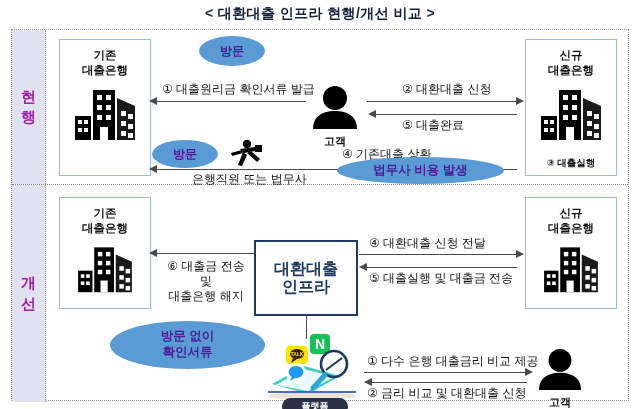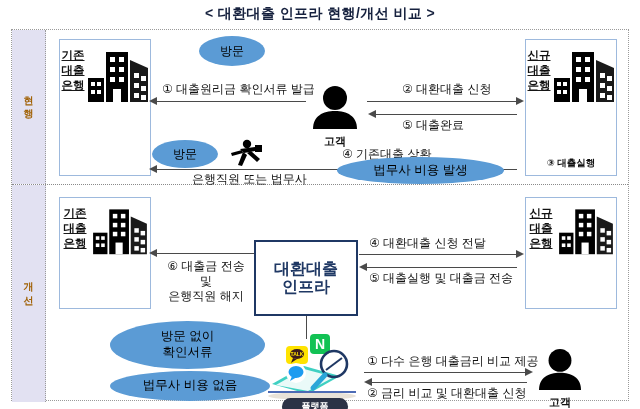--- a/index.html
+++ b/index.html
@@ -52,39 +52,38 @@
     left: 0; top: 0;
     width: 34px; height: 100%;
     background: #e2e1f2;
     border-right: 1px dotted #9a9a9a;
     box-sizing: border-box;
     display: flex;
     align-items: center;
     justify-content: center;
   }
   .side-label span {
-    font-size: 10px;
-    font-weight: bold;
-    color: #a16207;
+    font-size: 15px;
+    font-weight: bold;
+    color: #a21caf;
     line-height: 1.35;
     text-align: center;
     width: 16px;
     word-break: break-all;
   }
 
   
   .bank-box {
     position: absolute;
     border: 1px solid #9db9dd;
     background: #ffffff;
     box-sizing: border-box;
     display: flex;
-    flex-direction: row;
-    align-items: flex-start;
-    text-decoration: underline;
+    flex-direction: column;
+    align-items: center;
   }
   .bank-title {
     margin-top: 8px;
     font-size: 11.5px;
     font-weight: bold;
     line-height: 1.3;
     text-align: center;
     color: #111;
     white-space: pre-line;
   }
@@ -176,22 +175,22 @@
   }
 
   
   .ellipse {
     position: absolute;
     background: #5b9bd5;
     border-radius: 50%;
     display: flex;
     align-items: center;
     justify-content: center;
-    color: #000000;
-    font-weight: normal;
+    color: #4c1d95;
+    font-weight: bold;
     text-align: center;
     line-height: 1.25;
     z-index: 5;
     white-space: pre-line;
   }
 
   
   #platform-illustration {
     position: absolute;
     left: 252px; top: 147px;
@@ -397,21 +396,21 @@
     </div>
 
     <div id="infra-box">
       <div class="infra-text">대환대출
 인프라</div>
     </div>
 
     <div class="arrow-line" style="left:144px; top:68px; width:98px;"></div>
     <div class="arrow-head left" style="left:137px; top:64px;"></div>
     <div class="step-label two-line" style="left:148px; top:74px; width:92px;">⑥ 대출금 전송 및
-은행직원 해지</div>
+대출은행 해지</div>
 
     <div class="step-label" style="left:357px; top:51px;">④ 대환대출 신청 전달</div>
     <div class="arrow-line" style="left:347px; top:69px; width:158px;"></div>
     <div class="arrow-head right" style="left:504px; top:65px;"></div>
 
     <div class="step-label" style="left:357px; top:86px;">⑤ 대출실행 및 대출금 전송</div>
     <div class="arrow-line" style="left:354px; top:82px; width:151px;"></div>
     <div class="arrow-head left" style="left:347px; top:78px;"></div>
 
     <div class="arrow-vline" style="left:294px; top:122px; height:32px;"></div>
@@ -455,16 +454,15 @@
 
         <circle cx="70" cy="32" r="13" fill="none" stroke="#1f3864" stroke-width="2.6"></circle>
         <line x1="62" y1="38" x2="78" y2="26" stroke="#1f3864" stroke-width="2"></line>
         <line x1="61" y1="43" x2="49" y2="56" stroke="#2aa6d8" stroke-width="5" stroke-linecap="round"></line>
       </svg>
       <div id="platform-caption">플랫폼</div>
     </div>
 
     <div class="ellipse" style="left:98px; top:136px; width:155px; height:48px; font-size:12.5px;">방문 없이
 확인서류</div>
-    <div class="ellipse" style="left:98px; top:186px; width:160px; height:30px; font-size:12.5px;">법무사 비용 없음</div>
   </div>
 
 </div>
 
 </body></html>

